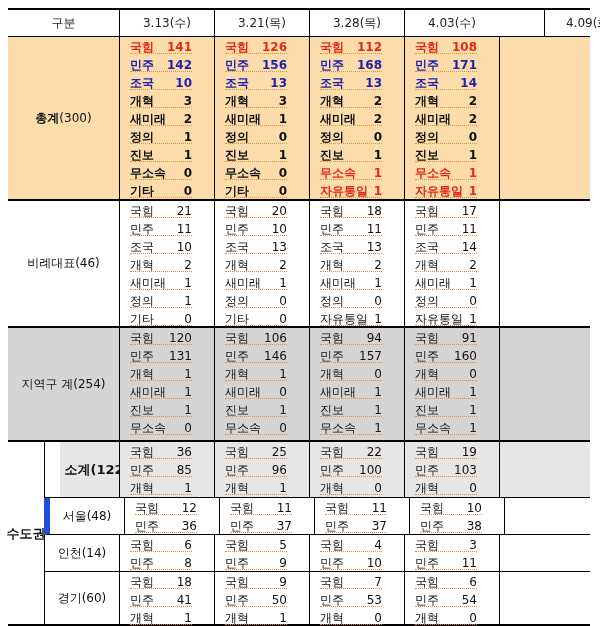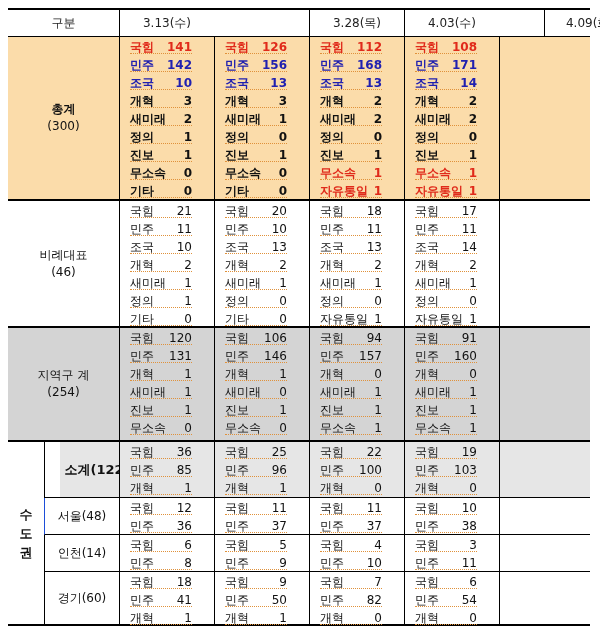--- a/index.html
+++ b/index.html
@@ -6,21 +6,21 @@
   body { width:600px; height:626px; position:relative; overflow:hidden;
          font-family:"DejaVu Sans", "Liberation Sans", sans-serif; color:#111; }
   .tbl { position:absolute; left:8px; top:8px; width:582px; }
   .row { position:absolute; left:0; width:582px; box-sizing:border-box; }
   .hdr { top:0; height:29px; border-top:2px solid #000; border-bottom:1px solid #000; }
   .hcell { position:absolute; top:0; height:27px; line-height:27px; text-align:center;
            font-size:12px; color:#222; box-sizing:border-box; }
   .vline { border-left:1px solid #000; }
   .sec { border-bottom:2px solid #000; }
   .lab { position:absolute; top:0; text-align:center; font-size:12px; box-sizing:border-box;
-         display:flex; flex-direction:column; justify-content:center; align-items:center; line-height:17px; }
+         display:flex; flex-direction:row; justify-content:center; align-items:center; line-height:17px; }
   .lab b { font-weight:bold; }
   .col { position:absolute; top:0; bottom:0; box-sizing:border-box; border-left:1px solid #000; padding-left:10px; padding-top:1px; }
   .item { height:18px; line-height:18px; font-size:12px; width:62px; position:relative; white-space:nowrap; font-weight:bold; }
   .item.reg { font-weight:normal; }
   .item .nm { position:absolute; left:0; }
   .item .vl { position:absolute; right:0; }
   .item::after { content:""; position:absolute; left:0; right:0; bottom:2px; border-bottom:1px dotted #e0913a; }
   .red { color:#e02a1a; }
   .blue { color:#2020b0; }
   .dark { color:#111; }
@@ -30,20 +30,21 @@
   .sub { position:absolute; box-sizing:border-box; }
 </style>
 </head>
 <body>
 
 <div class="tbl">
 
   <div class="row hdr">
     <div class="hcell" style="left:0;width:111px;">구분</div>
     <div class="hcell vline" style="left:111px;width:95px;">3.13(수)</div>
+    <div class="hcell vline" style="left:206px;width:95px;">3.21(목)</div>
     <div class="hcell vline" style="left:301px;width:95px;">3.28(목)</div>
     <div class="hcell vline" style="left:396px;width:95px;">4.03(수)</div>
     <div class="hcell vline" style="left:491px;width:91px;margin-left:45px;">4.09(화)</div>
   </div>
 
   <div class="row sec" id="sec-total" style="top:29px;height:164px;">
     <div class="lab peach" style="left:0;width:111px;height:162px;">
       <b>총계</b>
       <span>(300)</span>
     </div>
@@ -501,21 +502,21 @@
             <span class="nm">민주</span>
             <span class="vl">103</span>
           </div>
           <div class="item reg">
             <span class="nm">개혁</span>
             <span class="vl">0</span>
           </div>
         </div>
         <div class="col lgray" style="left: 454px; width: 91px;"></div>
       </div>
-    <div class="sub" id="sub-seoul" style="left:36px;top:56px;width:546px;height:37px;border-left:1px solid #1d4ed8;border-bottom:1px solid #000;">
+    <div class="sub" id="sub-seoul" style="left:36px;top:56px;width:546px;height:37px;border-left:6px solid #1d4ed8;border-bottom:1px solid #000;">
       <div class="lab" style="left:0;width:74px;height:36px;">서울(48)</div>
     <div class="col" style="left: 74px; width: 95px;">
           <div class="item reg">
             <span class="nm">국힘</span>
             <span class="vl">12</span>
           </div>
           <div class="item reg">
             <span class="nm">민주</span>
             <span class="vl">36</span>
           </div>
@@ -626,21 +627,21 @@
             <span class="vl">1</span>
           </div>
         </div>
         <div class="col" style="left: 264px; width: 95px;">
           <div class="item reg">
             <span class="nm">국힘</span>
             <span class="vl">7</span>
           </div>
           <div class="item reg">
             <span class="nm">민주</span>
-            <span class="vl">82</span>
+            <span class="vl">53</span>
           </div>
           <div class="item reg">
             <span class="nm">개혁</span>
             <span class="vl">0</span>
           </div>
         </div>
         <div class="col" style="left: 359px; width: 95px;">
           <div class="item reg">
             <span class="nm">국힘</span>
             <span class="vl">6</span>

